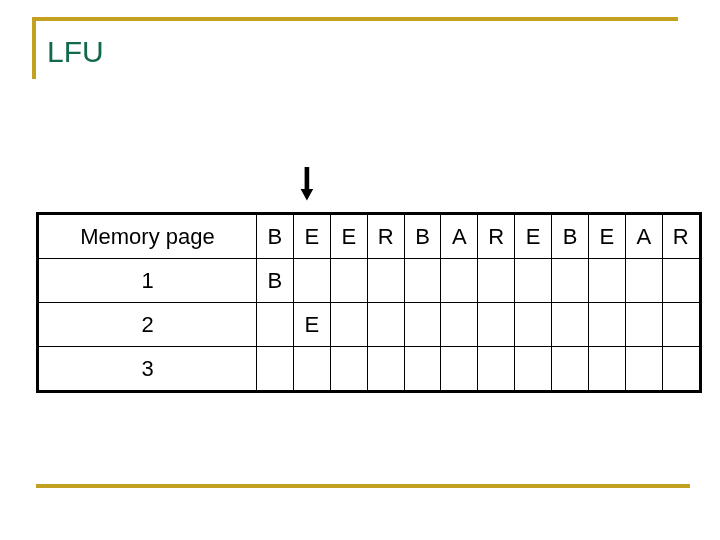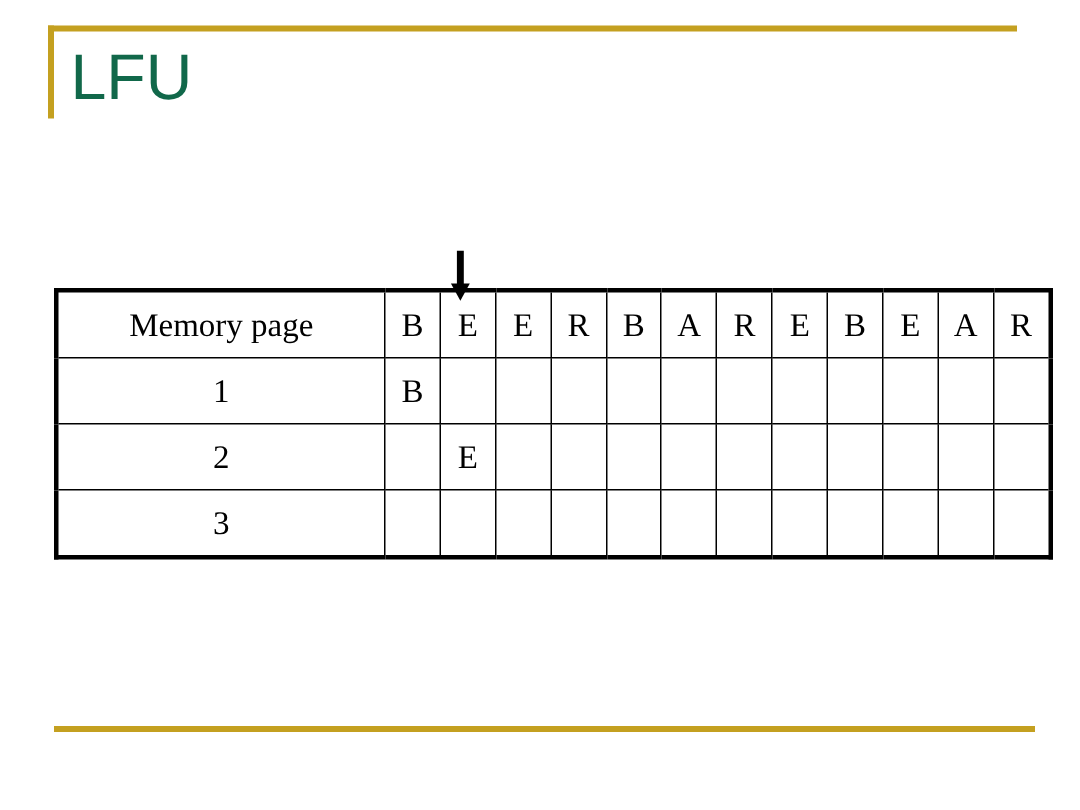--- a/index.html
+++ b/index.html
@@ -40,46 +40,45 @@
     width: 654px;
     height: 4px;
     background: #C4A020;
   }
 
   
   .slide-title {
     position: absolute;
     left: 47px;
     top: 26px;
-    font-size: 43px;
+    font-size: 30px;
     line-height: 52px;
     color: #11684A;
     letter-spacing: 0px;
     white-space: nowrap;
     font-weight: 400;
   }
 
   
   .arrow {
     position: absolute;
     left: 297px;
     top: 167px;
     width: 20px;
     height: 34px;
   }
 
   
   .page-table {
     position: absolute;
     left: 36px;
-    top: 192px;
+    top: 212px;
     width: 648px;
     border-collapse: collapse;
     table-layout: fixed;
-    font-family: Liberation Serif, serif;
   }
   .page-table td {
     border: 1.6px solid #000000;
     padding: 0;
     height: 43px;
     text-align: center;
     vertical-align: middle;
     font-size: 22px;
     color: #000000;
     font-weight: 400;

